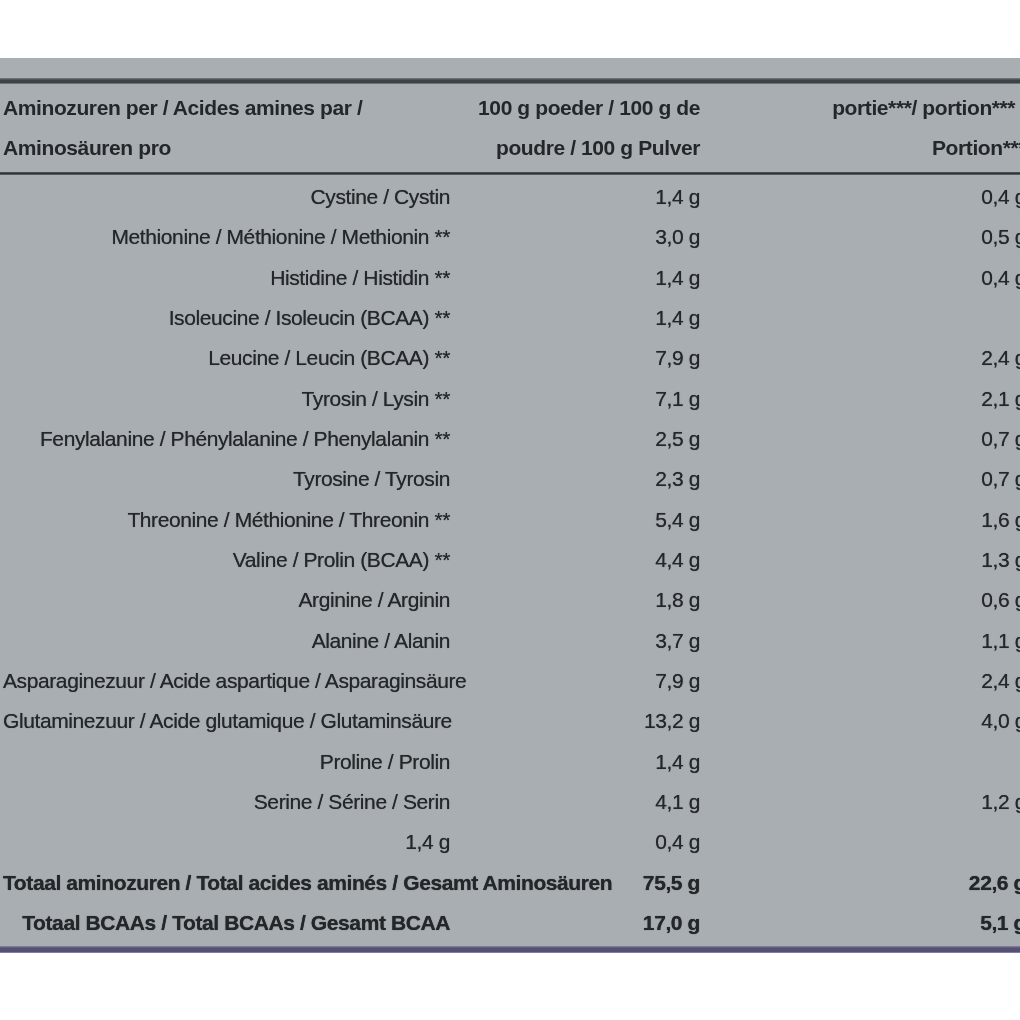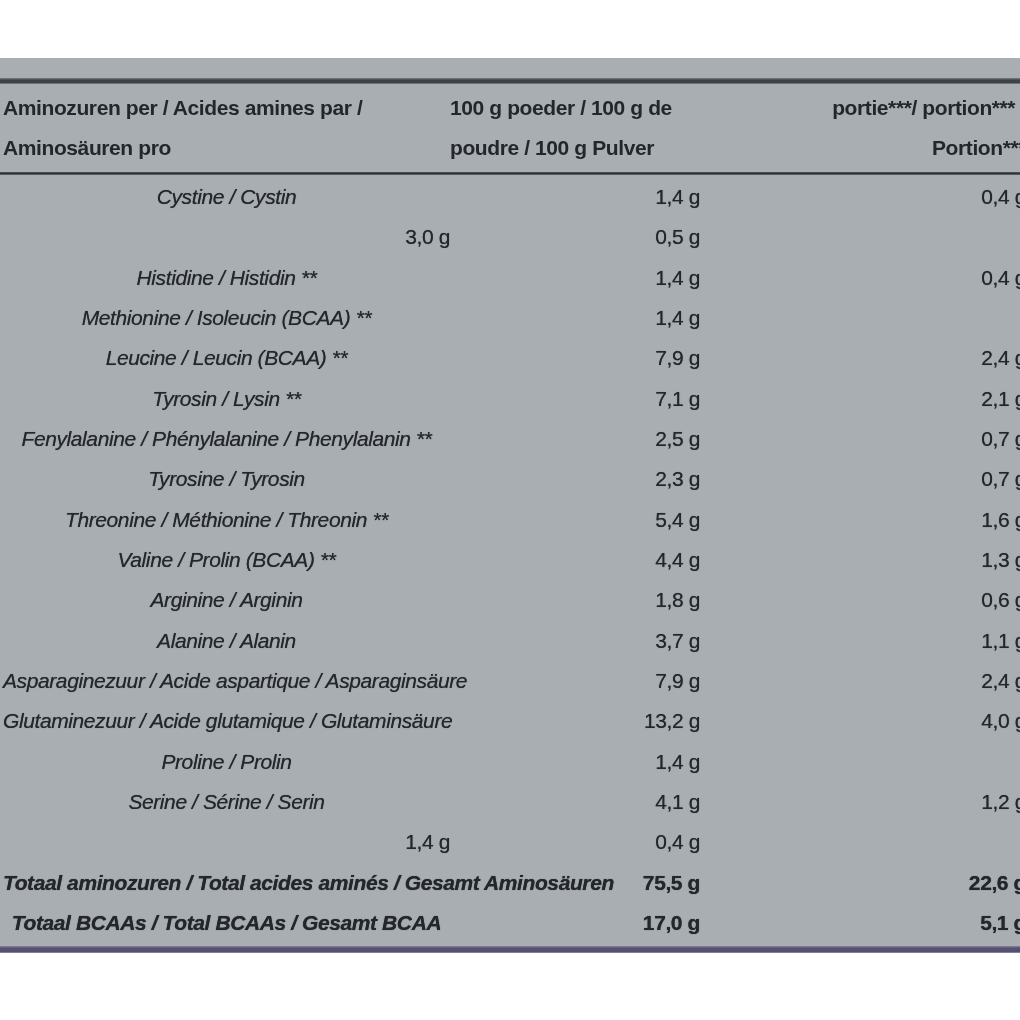--- a/index.html
+++ b/index.html
@@ -67,40 +67,39 @@
   .hdr {
     position: absolute;
     top: 30px;
     left: 0;
     font-weight: 700;
     font-size: 21px;
     line-height: 40px;
     letter-spacing: -0.4px;
   }
   .hdr .c1 { padding-left: 3px; text-align: left; white-space: nowrap; }
-  .hdr .c2 { text-align: left; white-space: nowrap; }
+  .hdr .c2 { text-align: right; white-space: nowrap; }
   .hdr .c3 { text-align: right; white-space: nowrap; }
   .body-rows {
     position: absolute;
     top: 119px;
     left: 0;
   }
   .row {
     height: 40.33px;
     line-height: 40.33px;
     font-size: 21px;
     letter-spacing: -0.4px;
     text-shadow: 0 0 0.7px rgba(32,35,38,0.75);
   }
   .row .c1 {
     padding-left: 3px;
     white-space: nowrap;
     overflow: visible;
-    text-align: center;
-    font-style: italic;
+    text-align: right;
   }
   .row .c2 { text-align: right; white-space: nowrap; }
   .row .c3 { text-align: right; white-space: nowrap; }
   .row.total {
     font-weight: 700;
     text-shadow: 0 0 0.8px rgba(25,28,30,0.9);
   }
 </style>
 </head>
 <body>
@@ -129,30 +128,31 @@
 
       <div class="rule-header"></div>
 
       <div class="body-rows">
           <div class="row">
             <div class="c1">Cystine / Cystin</div>
             <div class="c2">1,4 g</div>
             <div class="c3">0,4 g</div>
           </div>
           <div class="row">
+            <div class="c1">Methionine / Méthionine / Methionin **</div>
             <div class="c2">3,0 g</div>
             <div class="c3">0,5 g</div>
           </div>
           <div class="row">
             <div class="c1">Histidine / Histidin **</div>
             <div class="c2">1,4 g</div>
             <div class="c3">0,4 g</div>
           </div>
           <div class="row">
-            <div class="c1">Methionine / Isoleucin (BCAA) **</div>
+            <div class="c1">Isoleucine / Isoleucin (BCAA) **</div>
             <div class="c3">1,4 g</div>
           </div>
           <div class="row">
             <div class="c1">Leucine / Leucin (BCAA) **</div>
             <div class="c2">7,9 g</div>
             <div class="c3">2,4 g</div>
           </div>
           <div class="row">
             <div class="c1">Tyrosin / Lysin **</div>
             <div class="c2">7,1 g</div>

